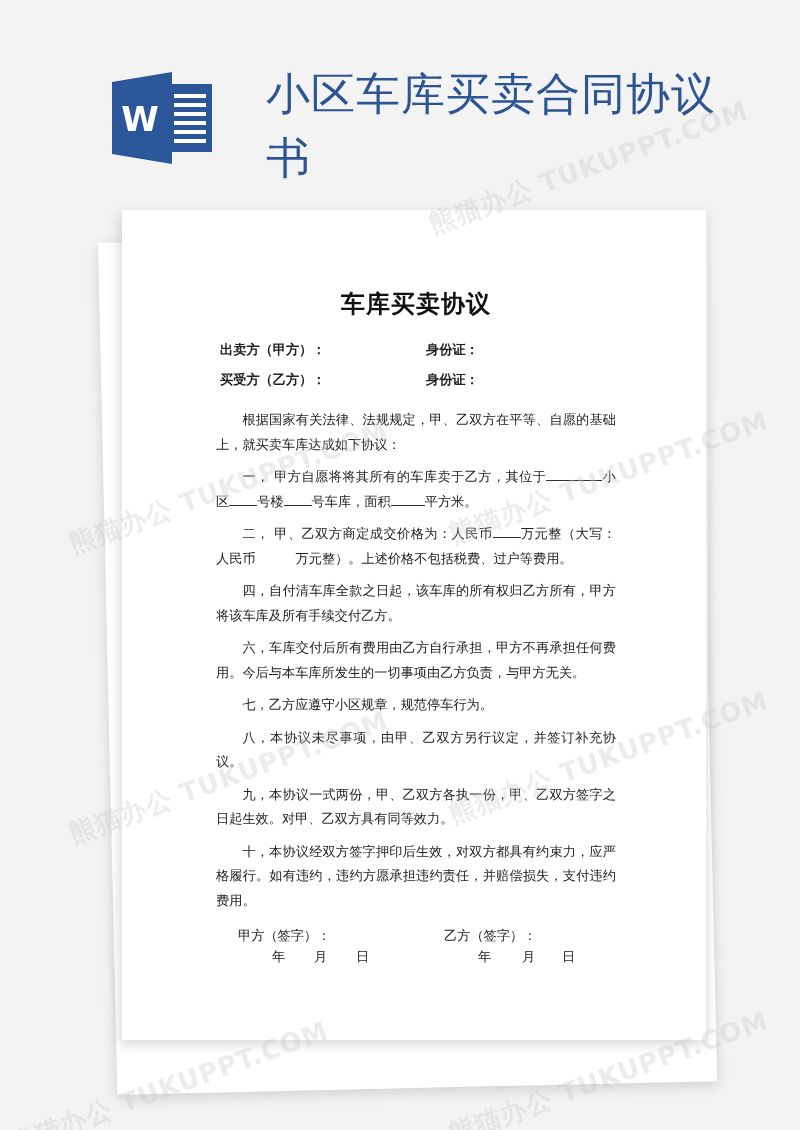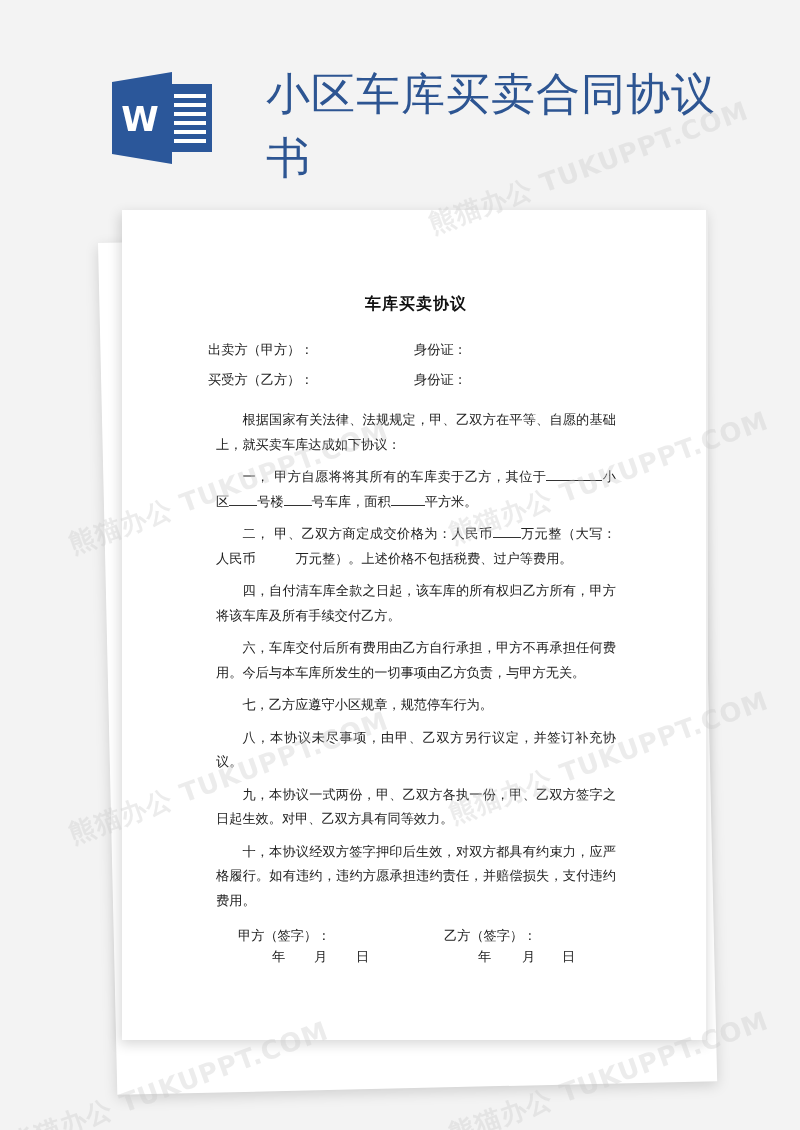--- a/index.html
+++ b/index.html
@@ -4,22 +4,22 @@
 <style>
   html,body{margin:0;padding:0;}
   body{width:800px;height:1130px;background:#f3f3f3;position:relative;overflow:hidden;font-family:"DejaVu Serif","Liberation Serif",serif;}
   .header{position:absolute;left:0;top:0;width:800px;height:200px;}
   .word-icon{position:absolute;left:110px;top:72px;width:106px;height:92px;}
   .doc-title{position:absolute;left:266px;top:62px;width:480px;font-family:"DejaVu Sans","Liberation Sans",sans-serif;font-size:44px;line-height:64px;color:#2d5592;letter-spacing:1px;font-weight:normal;}
   .page-back{position:absolute;left:98px;top:243px;width:600px;height:852px;background:#fff;box-shadow:0 4px 14px rgba(0,0,0,0.15);transform:rotate(-1.3deg);transform-origin:top left;}
   .page-front{position:absolute;left:122px;top:210px;width:586px;height:830px;background:#fff;box-shadow:-2px 4px 12px rgba(0,0,0,0.16);border-right:2px solid #ececec;box-sizing:border-box;}
   .watermark{position:absolute;font-family:"DejaVu Sans","Liberation Sans",sans-serif;font-weight:bold;font-size:26px;color:rgba(200,200,200,0.35);transform:rotate(-20deg);white-space:nowrap;pointer-events:none;letter-spacing:1px;}
   .contract{position:absolute;left:86px;top:0;width:416px;color:#222;font-size:13.2px;line-height:24.5px;}
-  .c-title{position:absolute;left:0;top:82px;width:416px;text-align:center;font-size:16px;font-weight:bold;letter-spacing:1px;color:#111;}
-  .party{position:absolute;left:0;width:416px;height:24px;}
+  .c-title{position:absolute;left:0;top:82px;width:416px;text-align:center;font-size:24px;font-weight:bold;letter-spacing:1px;color:#111;}
+  .party{position:absolute;left:12px;width:416px;height:24px;font-weight:bold;}
   .party .lbl{position:absolute;left:0;}
   .party .id{position:absolute;left:206px;}
   .body{position:absolute;left:0;top:190px;width:416px;}
   .p{text-indent:2em;margin:8px;text-align:justify;}
   .blank{display:inline-block;border-bottom:1px solid #333;height:14px;vertical-align:baseline;}
   .u{text-decoration:underline;}
   .sig{position:absolute;left:0;width:416px;height:24px;}
   .sig span{position:absolute;}
 </style>
 </head>

